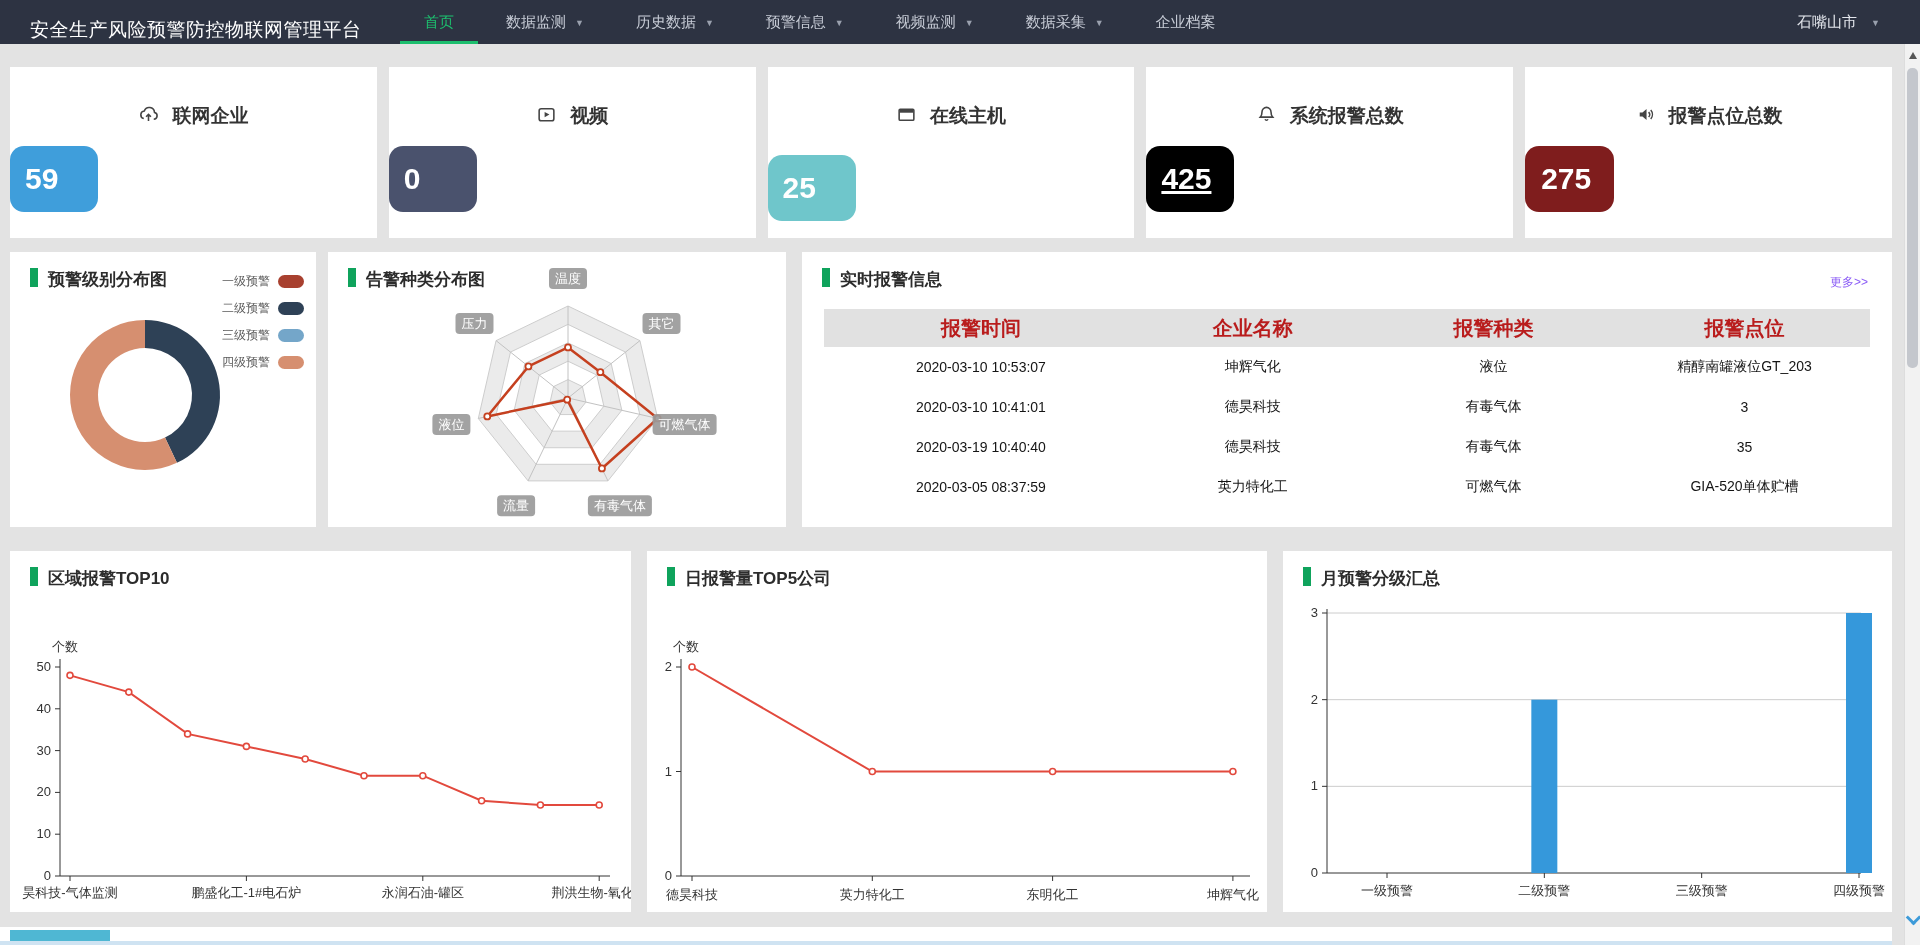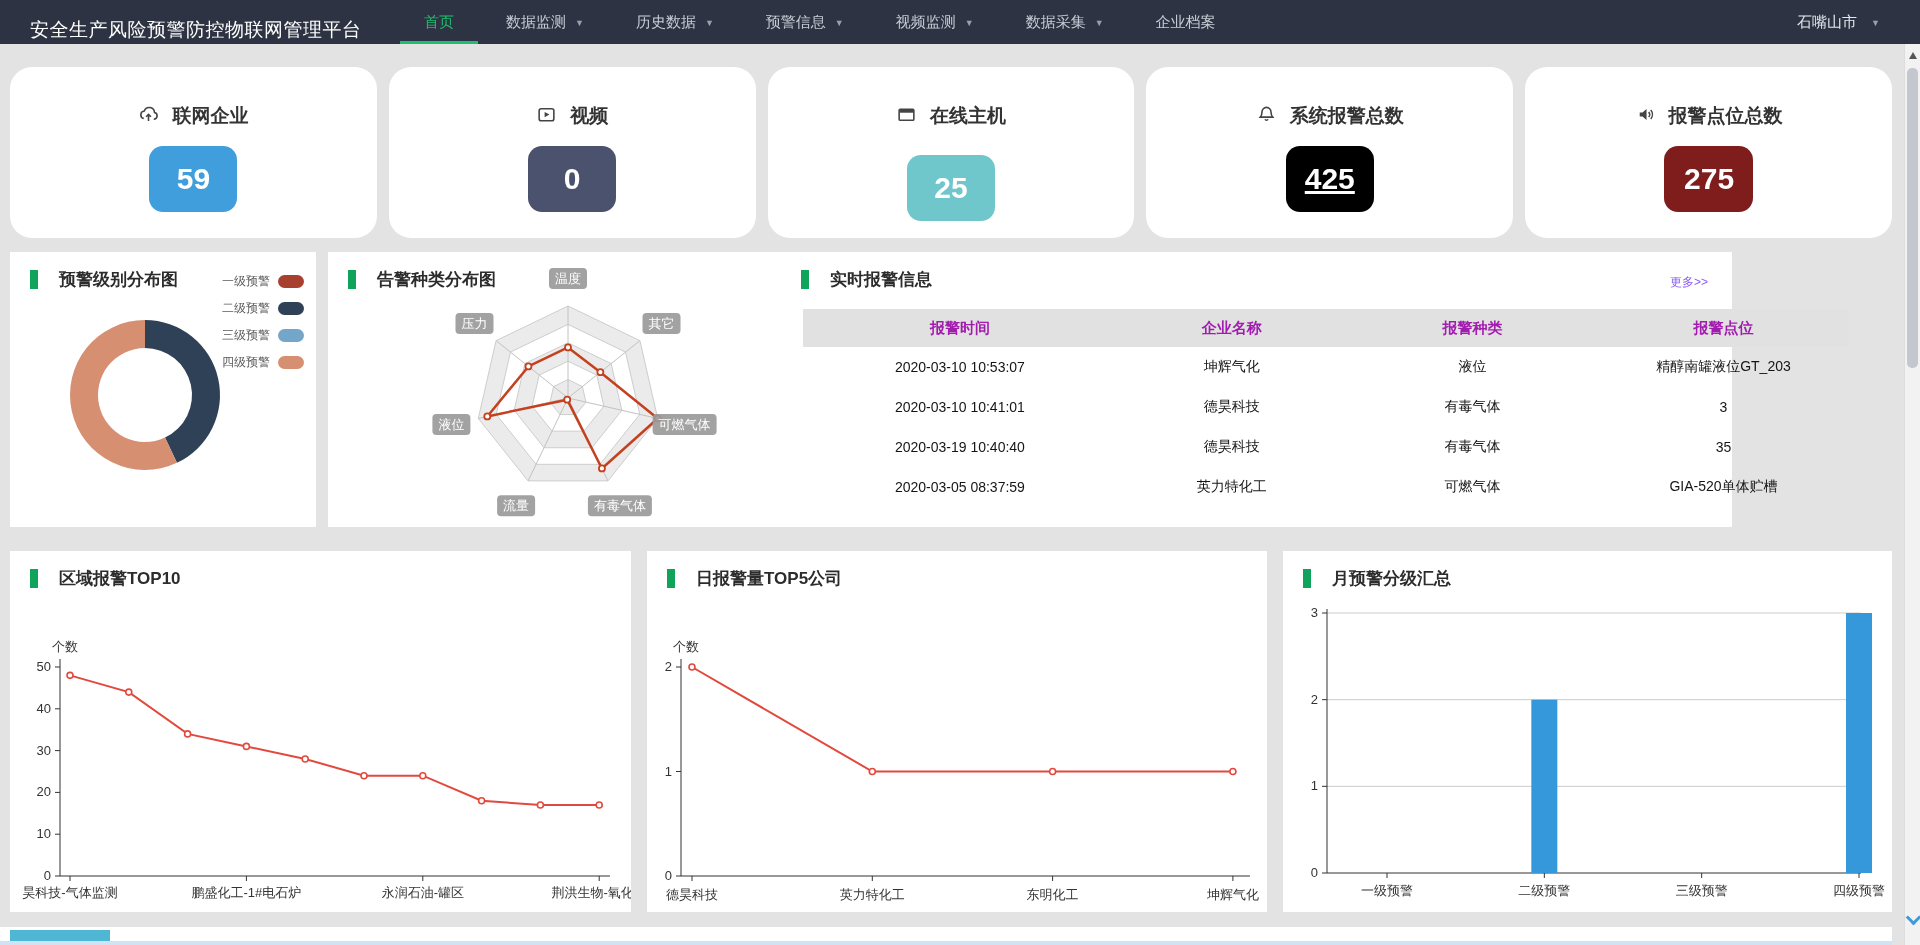--- a/index.html
+++ b/index.html
@@ -13,48 +13,48 @@
     position:relative;cursor:pointer;white-space:nowrap;}
   .nav-item .caret{font-size:9px;color:#99a0ad;margin-left:9px;vertical-align:1px;}
   .nav-item.active{color:#1dbe6e;}
   .nav-item.active::after{content:"";position:absolute;left:2px;right:2px;bottom:0;
     height:3px;background:#1dbe6e;}
   #city-selector{position:absolute;right:40px;top:0;height:44px;line-height:44px;
     color:#e3e6ec;font-size:15px;cursor:pointer;}
   #city-selector .caret{font-size:9px;color:#99a0ad;margin-left:10px;vertical-align:1px;}
   
   #cards{position:absolute;left:10px;top:67px;width:1882px;height:171px;display:flex;gap:12px;}
-  .card{flex:1;background:#fff;text-align:center;border-radius:22px;}
+  .card{flex:1;background:#fff;}
   .card-head{margin-top:36px;display:flex;align-items:center;justify-content:center;gap:13px;}
   .card-label{font-size:19px;font-weight:600;color:#333;}
   .card-badge{display:inline-block;margin-top:17px;min-width:58px;padding:0 15px;height:66px;
     line-height:66px;border-radius:14px;color:#fff;font-size:30px;font-weight:700;}
   .cicon{width:21px;height:21px;}
   
   .panel{position:absolute;background:#fff;}
   #p-donut {left:10px;  top:252px;width:306px; height:275px;}
   #p-radar {left:328px; top:252px;width:458px; height:275px;}
-  #p-table {left:781px; top:252px;width:951px;height:275px;}
+  #p-table {left:802px; top:252px;width:1090px;height:275px;}
   #p-line1 {left:10px;  top:551px;width:621px; height:361px;}
   #p-line2 {left:647px; top:551px;width:620px; height:361px;}
   #p-bar   {left:1283px;top:551px;width:609px; height:361px;}
-  .panel-title{position:absolute;left:20px;top:16px;display:flex;align-items:center;gap:21px;}
+  .panel-title{position:absolute;left:20px;top:16px;display:flex;align-items:flex-start;gap:10px;}
   .panel-title .bar{width:8px;height:19px;background:#0fa35c;}
   .panel-title .txt{font-size:17px;font-weight:700;color:#2c2c2c;}
   .panel svg{position:absolute;left:0;top:0;}
   
   #donut-legend{position:absolute;right:12px;top:16px;}
   .lg-row{display:flex;align-items:center;justify-content:flex-end;gap:8px;height:27px;cursor:pointer;}
   .lg-label{font-size:12px;color:#5a5a5a;}
   .lg-swatch{width:26px;height:13px;border-radius:7px;}
   
   #more-link{position:absolute;right:24px;top:22px;font-size:12px;color:#8b5cf6;cursor:pointer;}
   #rt-table{position:absolute;left:22px;top:57px;width:1046px;}
   .t-row{display:grid;grid-template-columns:30% 22% 24% 24%;align-items:center;}
-  .t-head{background:#e1e1e1;height:38px;font-size:15px;font-weight:700;color:#a21caf;}
+  .t-head{background:#e1e1e1;height:38px;font-size:20px;font-weight:700;color:#b91c1c;}
   .t-body{height:40px;font-size:14px;color:#151515;}
   .t-cell{text-align:center;white-space:nowrap;}
   
   #bottom-strip{position:absolute;left:0;top:927px;width:1892px;height:18px;background:#fff;}
   #bottom-teal{position:absolute;left:10px;top:930px;width:100px;height:15px;background:#4fb7d3;}
   #bottom-blue{position:absolute;left:0;top:941px;width:1892px;height:4px;background:#cfe3f2;}
   #scrollbar{position:absolute;left:1904px;top:44px;width:16px;height:901px;background:#f2f2f2;border-left:1px solid #ddd;}
   #sb-up{position:absolute;left:4px;top:8px;width:0;height:0;
     border-left:4px solid transparent;border-right:4px solid transparent;border-bottom:7px solid #555;}
   #sb-thumb{position:absolute;left:2px;top:24px;width:11px;height:300px;background:#c4c7cd;border-radius:5px;}

